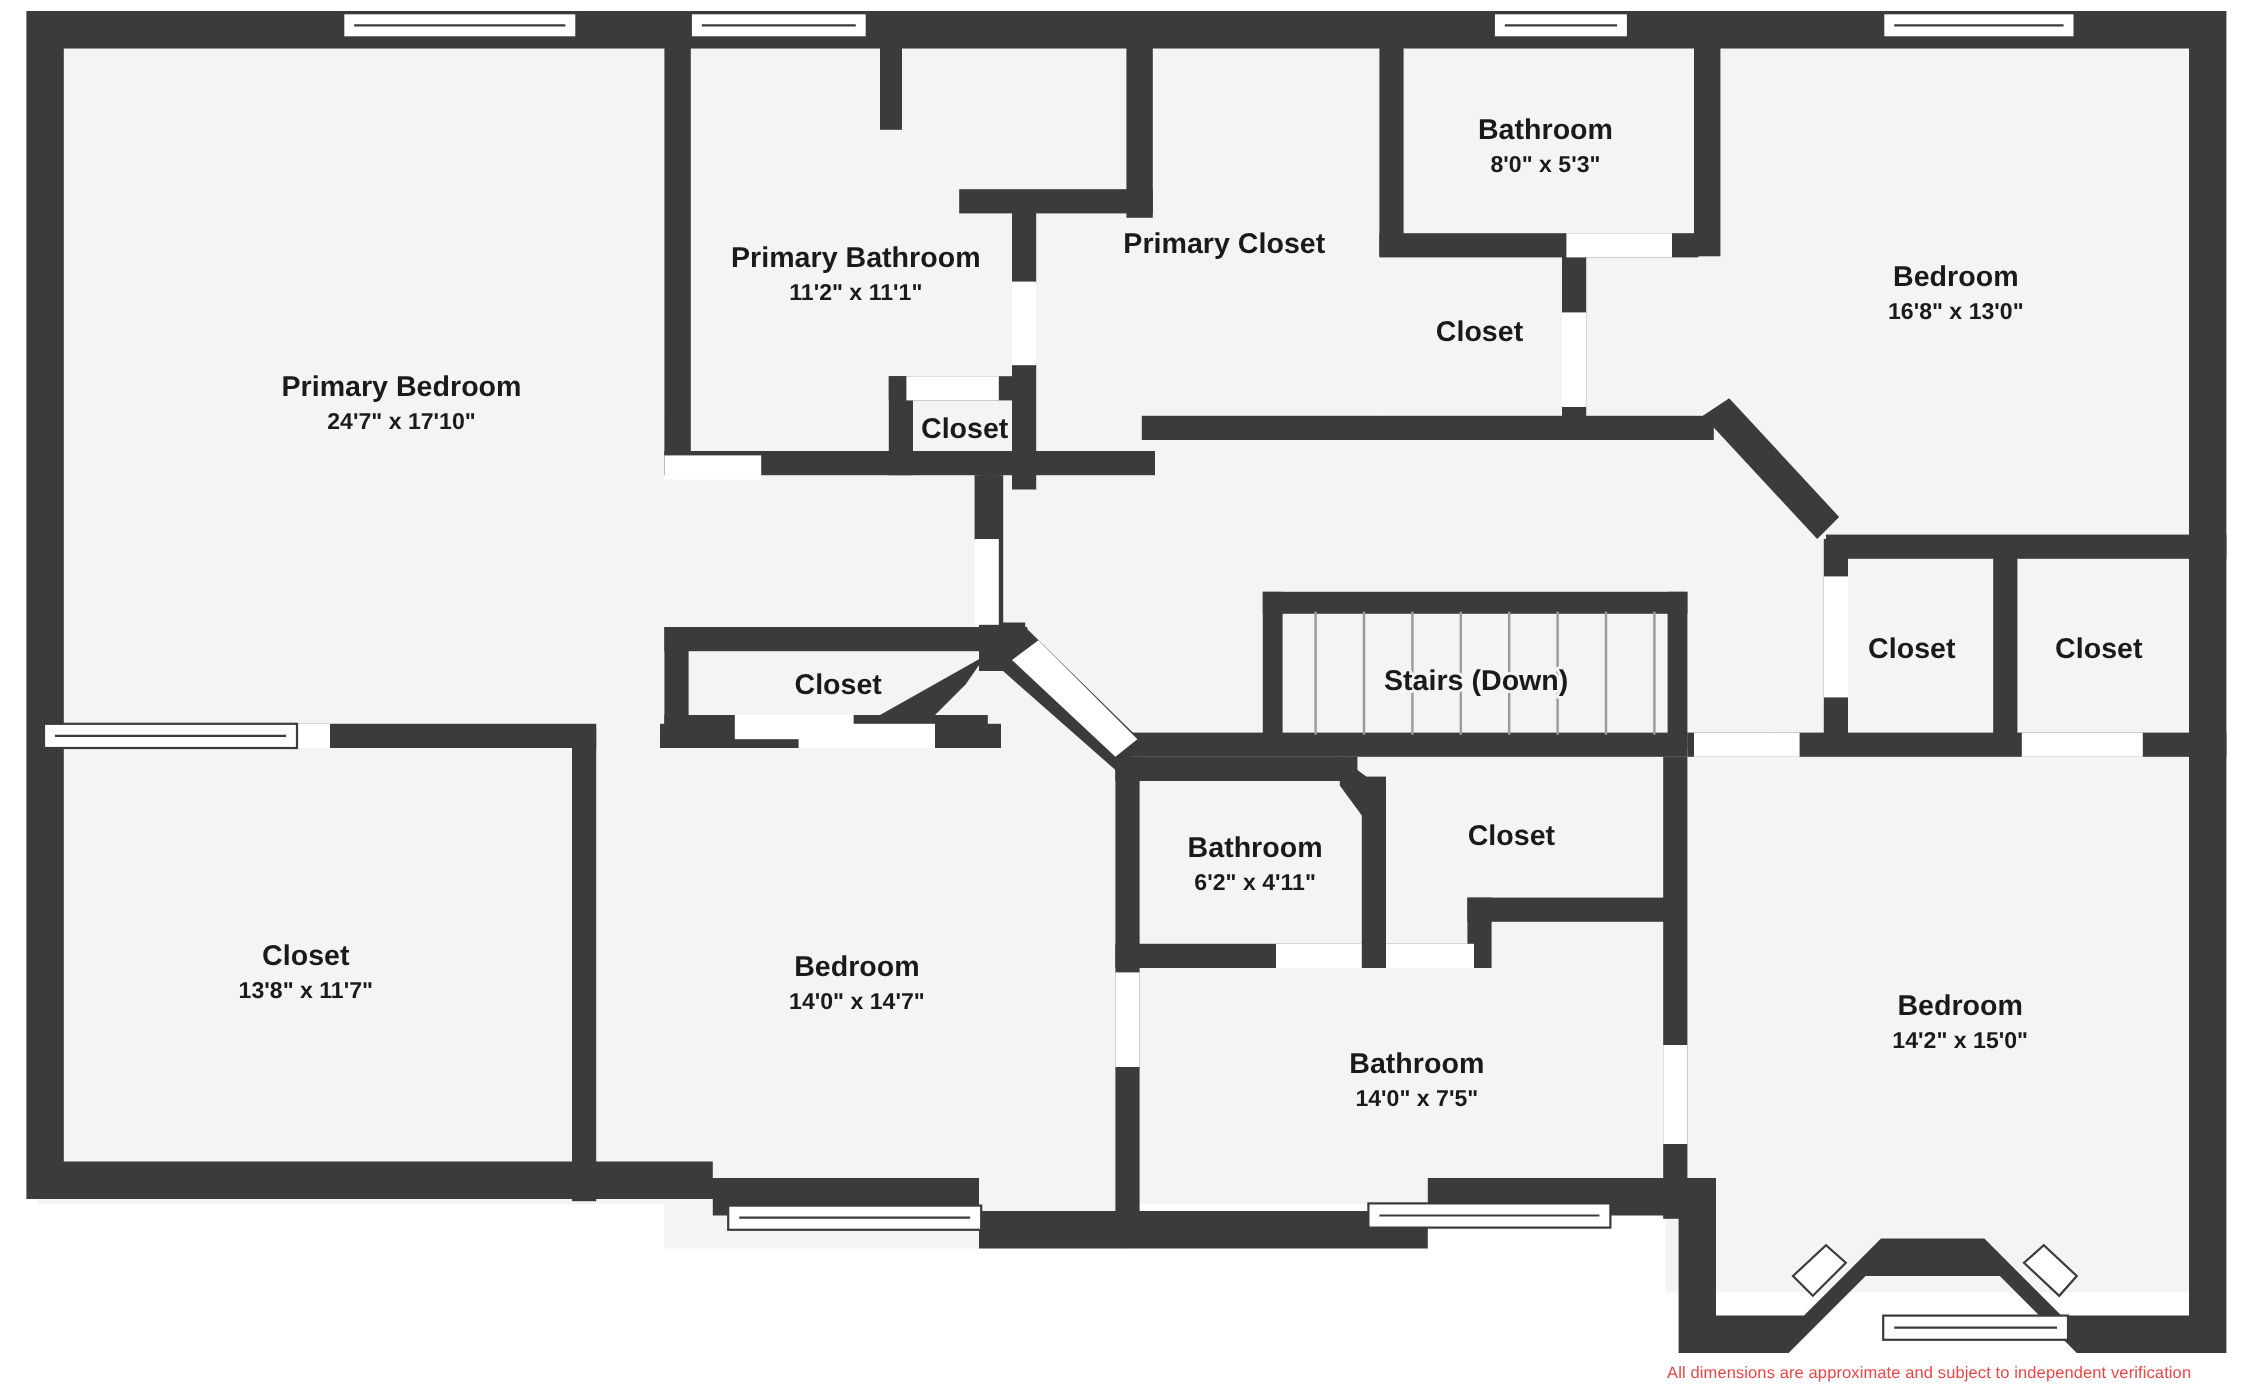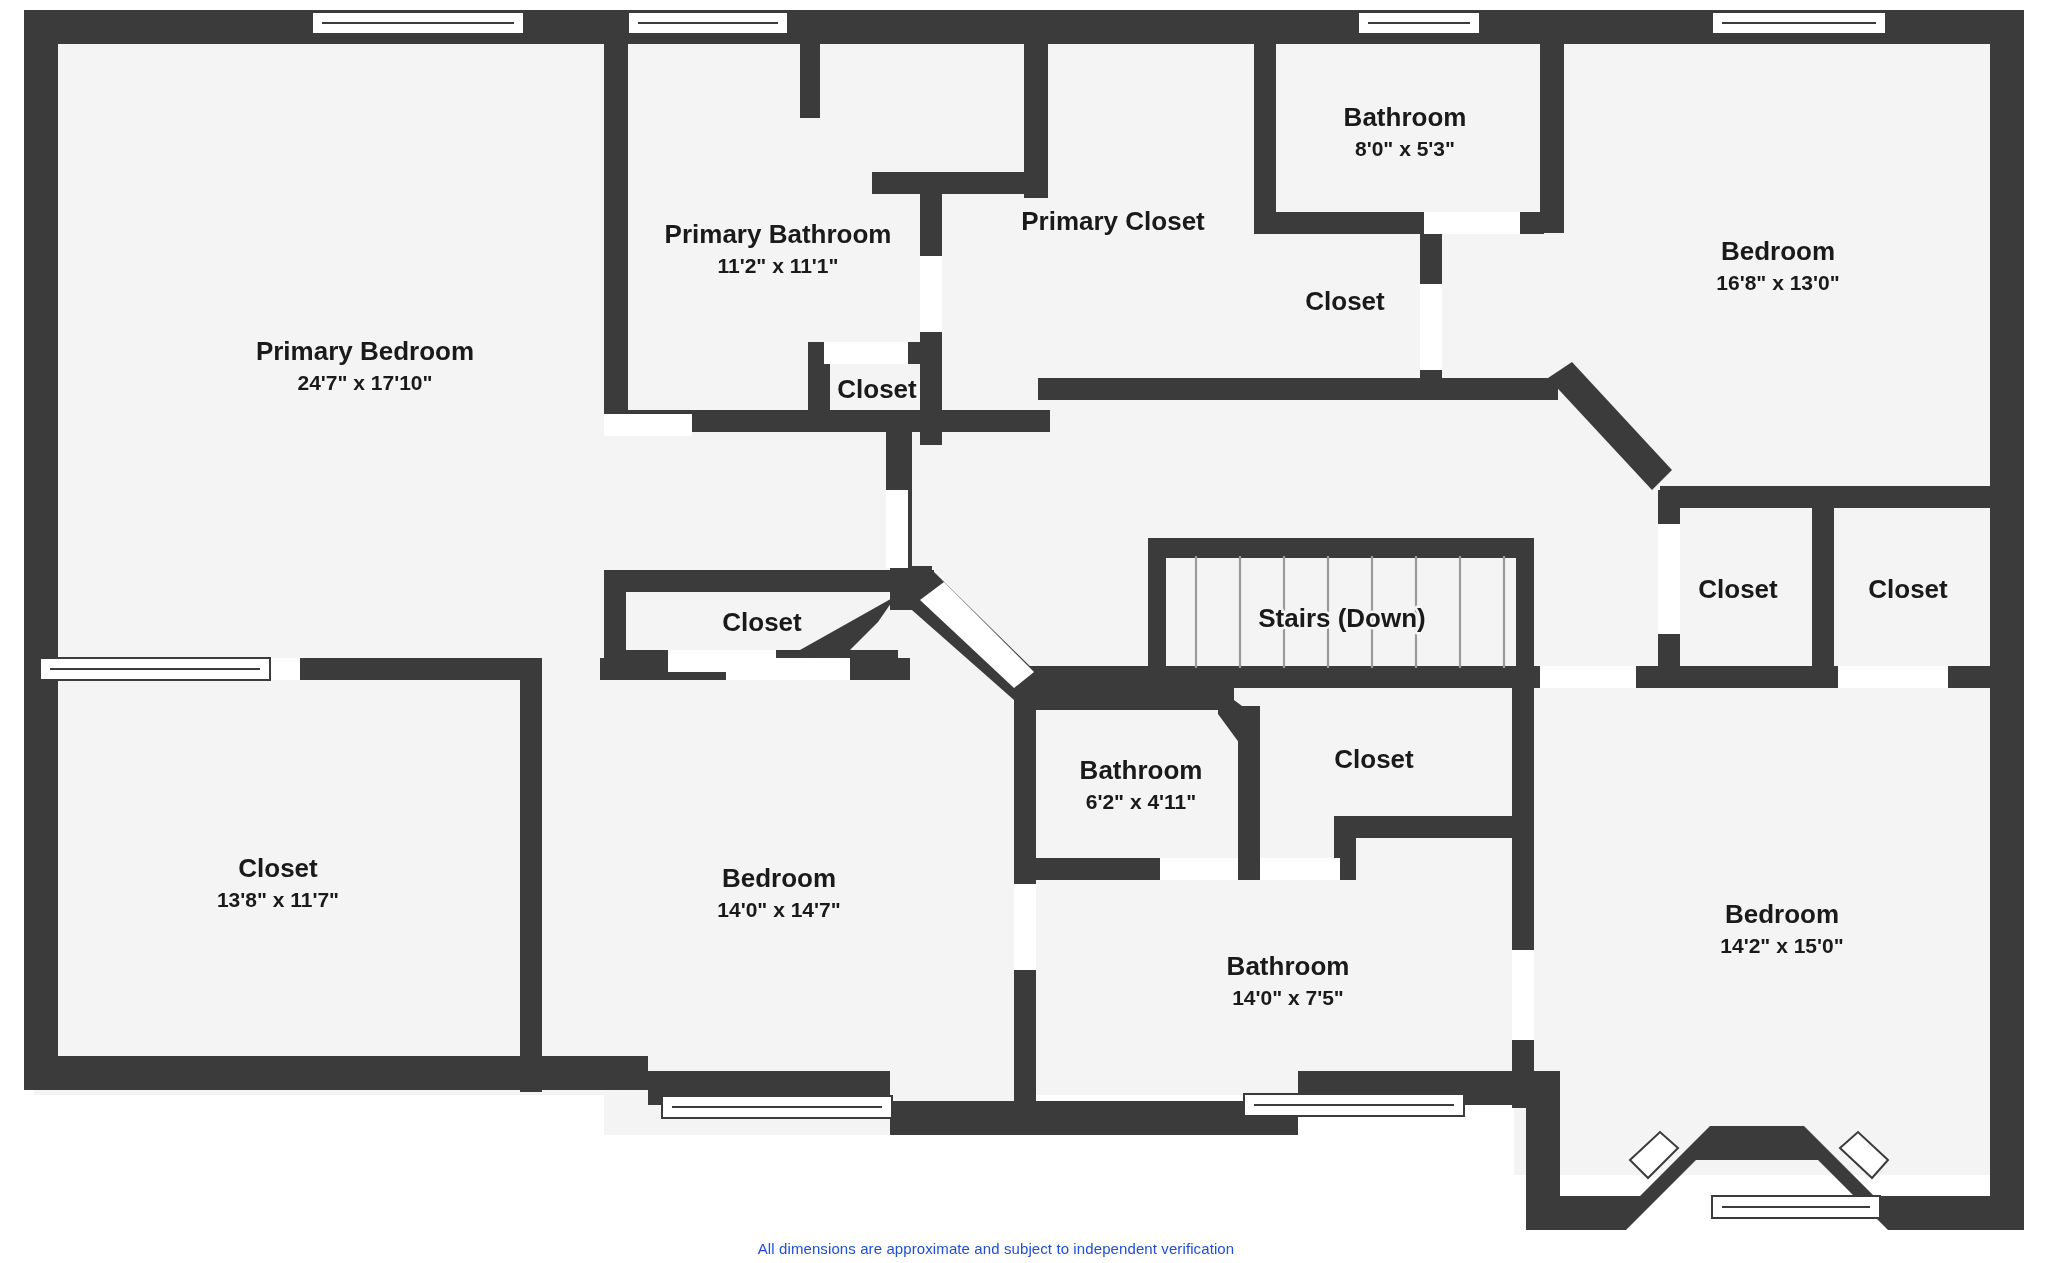--- a/index.html
+++ b/index.html
@@ -52,24 +52,24 @@
     paint-order: stroke fill;
     stroke: #f4f4f4;
     stroke-width: 5px;
     stroke-linejoin: round;
   }
   .footer-note {
     position: absolute;
     left: 0;
     top: 1240px;
     width: 1992px;
-    text-align: center;
+    text-align: right;
     font-family: "Liberation Sans", sans-serif;
     font-size: 15px;
-    color: #1d4ed8;
+    color: #ef4444;
     letter-spacing: 0.1px;
   }
 </style>
 </head>
 <body>
 
 <div id="plan-root">
   <svg id="floorplan" viewBox="0 0 2048 1263" xmlns="http://www.w3.org/2000/svg">
 
     <g>

